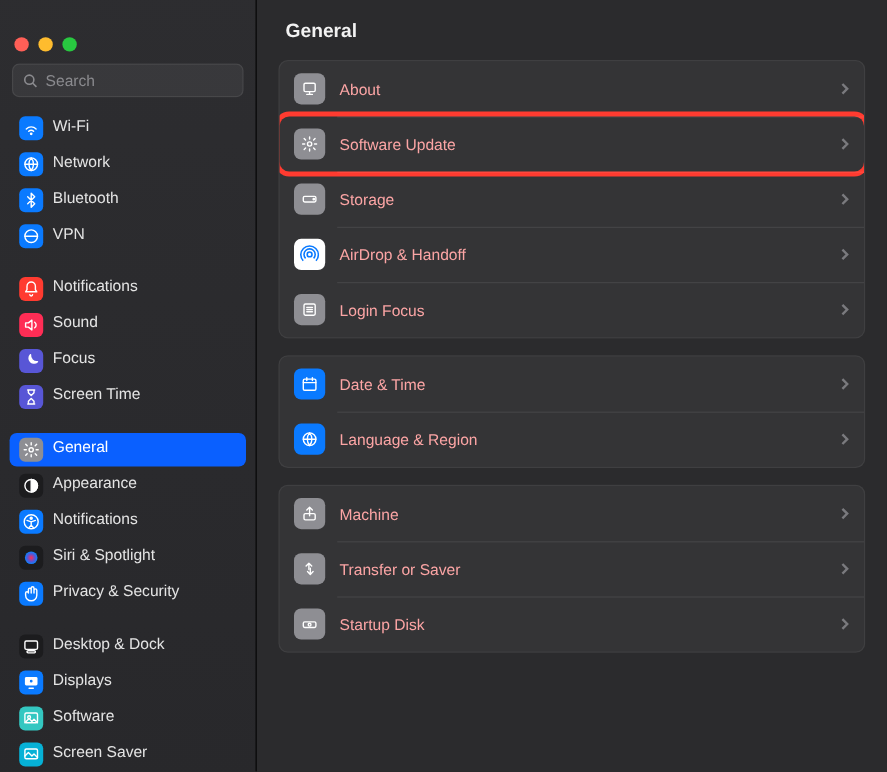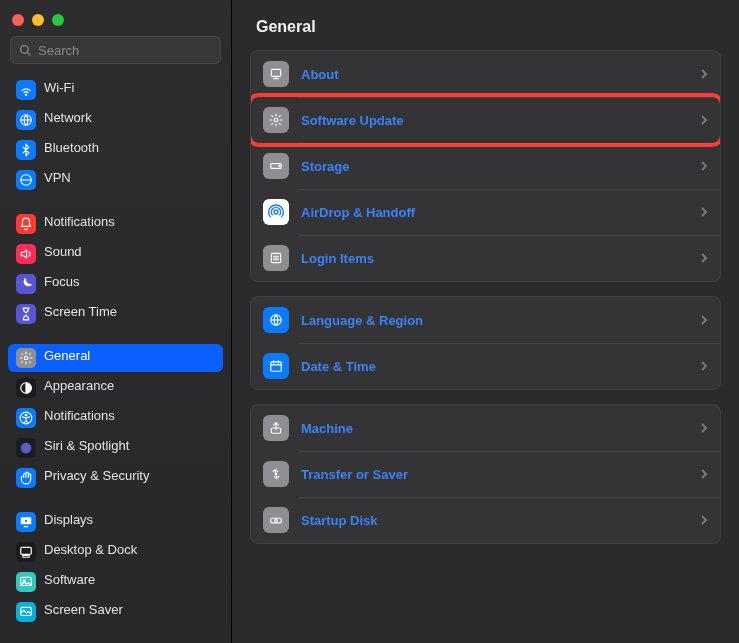--- a/index.html
+++ b/index.html
@@ -7,26 +7,26 @@
       font-family: -apple-system, BlinkMacSystemFont, 'Segoe UI', Helvetica, Arial, sans-serif;
       background: #2a2a2c;
       width: 739px;
       height: 643px;
       overflow: hidden;
       color: #e4e4e4;
       font-size: 13px;
     }
     .window { display: flex; height: 100%; }
     .sidebar {
-      width: 232px;
+      width: 214px;
       background: linear-gradient(to bottom, rgba(45,45,48,0.95), rgba(40,40,43,0.95));
       border-right: 1px solid #000;
       display: flex;
       flex-direction: column;
-      padding-top: 8px;
+      padding-top: 25px;
     }
     .traffic-lights {
       display: flex;
       gap: 8px;
       padding: 6px 12px 10px 12px;
     }
     .tl { width: 12px; height: 12px; border-radius: 50%; }
     .tl-red { background: #ff5f57; }
     .tl-yellow { background: #febc2e; }
     .tl-green { background: #28c840; }
@@ -116,21 +116,21 @@
     }
     .panel-item .picon {
       width: 26px; height: 26px;
       border-radius: 6px;
       display: flex;
       align-items: center;
       justify-content: center;
       flex-shrink: 0;
       background: #6c6c70;
     }
-    .panel-item .plabel { flex: 1; font-size: 13px; color: #3b82f6; font-weight: bold; }
+    .panel-item .plabel { flex: 1; font-size: 13px; color: #fca5a5; }
     .panel-item .chev { color: #7a7a7e; }
     .highlight {
       box-shadow: 0 0 0 4px #ff3b30;
       border-radius: 8px;
     }
     svg { display: block; }
   </style>
 </head>
 <body>
 
@@ -271,37 +271,37 @@
         <div class="s-item">
           <span class="icon" style="background: rgb(10, 122, 255);">
             <svg width="14" height="14" viewBox="0 0 24 24" fill="none" stroke="#fff" stroke-width="2" stroke-linecap="round" stroke-linejoin="round">
               <path d="M8 11V6a2 2 0 1 1 4 0v5M12 11V4a2 2 0 1 1 4 0v7M16 11V7a2 2 0 1 1 4 0v7a8 8 0 0 1-16 0v-3a2 2 0 1 1 4 0"></path>
             </svg>
           </span>
           <span class="label">Privacy &amp; Security</span>
         </div>
         <div class="group-gap"></div>
         <div class="s-item">
+          <span class="icon" style="background: rgb(28, 28, 30);">
+            <svg width="14" height="14" viewBox="0 0 24 24" fill="none" stroke="#fff" stroke-width="2" stroke-linecap="round" stroke-linejoin="round">
+              <rect x="3" y="4" width="18" height="12" rx="2"></rect>
+              <rect x="6" y="18" width="12" height="3" rx="1.5"></rect>
+            </svg>
+          </span>
+          <span class="label">Desktop &amp; Dock</span>
+        </div>
+        <div class="s-item">
           <span class="icon" style="background: rgb(10, 122, 255);">
             <svg width="14" height="14" viewBox="0 0 24 24" fill="none" stroke="#fff" stroke-width="2" stroke-linecap="round" stroke-linejoin="round">
               <rect x="3" y="4" width="18" height="12" rx="2" fill="#fff" stroke="none"></rect>
               <circle cx="12" cy="10" r="3" fill="#0a7aff"></circle>
               <path d="M9 20h6"></path>
             </svg>
           </span>
           <span class="label">Displays</span>
-        </div>
-        <div class="s-item">
-          <span class="icon" style="background: rgb(28, 28, 30);">
-            <svg width="14" height="14" viewBox="0 0 24 24" fill="none" stroke="#fff" stroke-width="2" stroke-linecap="round" stroke-linejoin="round">
-              <rect x="3" y="4" width="18" height="12" rx="2"></rect>
-              <rect x="6" y="18" width="12" height="3" rx="1.5"></rect>
-            </svg>
-          </span>
-          <span class="label">Desktop &amp; Dock</span>
         </div>
         <div class="s-item">
           <span class="icon" style="background: rgb(52, 199, 193);">
             <svg width="14" height="14" viewBox="0 0 24 24" fill="none" stroke="#fff" stroke-width="2" stroke-linecap="round" stroke-linejoin="round">
               <rect x="3" y="4" width="18" height="14" rx="2"></rect>
               <circle cx="9" cy="10" r="2"></circle>
               <path d="M3 18l6-6 4 4 3-3 5 5"></path>
             </svg>
           </span>
           <span class="label">Software</span>
@@ -380,53 +380,53 @@
           </div>
           <div class="panel-item">
             <span class="picon" style="background: rgb(142, 142, 147);">
               <svg width="14" height="14" viewBox="0 0 24 24" fill="none" stroke="#fff" stroke-width="2" stroke-linecap="round" stroke-linejoin="round">
                 <rect x="4" y="4" width="16" height="16" rx="2"></rect>
                 <line x1="8" y1="9" x2="16" y2="9"></line>
                 <line x1="8" y1="12" x2="16" y2="12"></line>
                 <line x1="8" y1="15" x2="16" y2="15"></line>
               </svg>
             </span>
-            <span class="plabel">Login Items</span>
+            <span class="plabel">Login Focus</span>
             <span class="chev">
               <svg width="8" height="12" viewBox="0 0 8 12" fill="none" stroke="#7a7a7e" stroke-width="2">
                 <path d="M2 2l4 4-4 4"></path>
               </svg>
             </span>
           </div>
         </div>
         <div class="panel">
-          <div class="panel-item">
-            <span class="picon" style="background: rgb(10, 122, 255);">
-              <svg width="14" height="14" viewBox="0 0 24 24" fill="none" stroke="#fff" stroke-width="2" stroke-linecap="round" stroke-linejoin="round">
-                <circle cx="12" cy="12" r="9"></circle>
-                <path d="M3 12h18M12 3a14 14 0 0 1 0 18M12 3a14 14 0 0 0 0 18"></path>
-              </svg>
-            </span>
-            <span class="plabel">Language &amp; Region</span>
-            <span class="chev">
-              <svg width="8" height="12" viewBox="0 0 8 12" fill="none" stroke="#7a7a7e" stroke-width="2">
-                <path d="M2 2l4 4-4 4"></path>
-              </svg>
-            </span>
-          </div>
           <div class="panel-item">
             <span class="picon" style="background: rgb(10, 122, 255);">
               <svg width="14" height="14" viewBox="0 0 24 24" fill="none" stroke="#fff" stroke-width="2" stroke-linecap="round" stroke-linejoin="round">
                 <rect x="3" y="5" width="18" height="16" rx="2"></rect>
                 <line x1="3" y1="10" x2="21" y2="10"></line>
                 <line x1="8" y1="3" x2="8" y2="7"></line>
                 <line x1="16" y1="3" x2="16" y2="7"></line>
               </svg>
             </span>
             <span class="plabel">Date &amp; Time</span>
+            <span class="chev">
+              <svg width="8" height="12" viewBox="0 0 8 12" fill="none" stroke="#7a7a7e" stroke-width="2">
+                <path d="M2 2l4 4-4 4"></path>
+              </svg>
+            </span>
+          </div>
+          <div class="panel-item">
+            <span class="picon" style="background: rgb(10, 122, 255);">
+              <svg width="14" height="14" viewBox="0 0 24 24" fill="none" stroke="#fff" stroke-width="2" stroke-linecap="round" stroke-linejoin="round">
+                <circle cx="12" cy="12" r="9"></circle>
+                <path d="M3 12h18M12 3a14 14 0 0 1 0 18M12 3a14 14 0 0 0 0 18"></path>
+              </svg>
+            </span>
+            <span class="plabel">Language &amp; Region</span>
             <span class="chev">
               <svg width="8" height="12" viewBox="0 0 8 12" fill="none" stroke="#7a7a7e" stroke-width="2">
                 <path d="M2 2l4 4-4 4"></path>
               </svg>
             </span>
           </div>
         </div>
         <div class="panel">
           <div class="panel-item">
             <span class="picon" style="background: rgb(142, 142, 147);">

